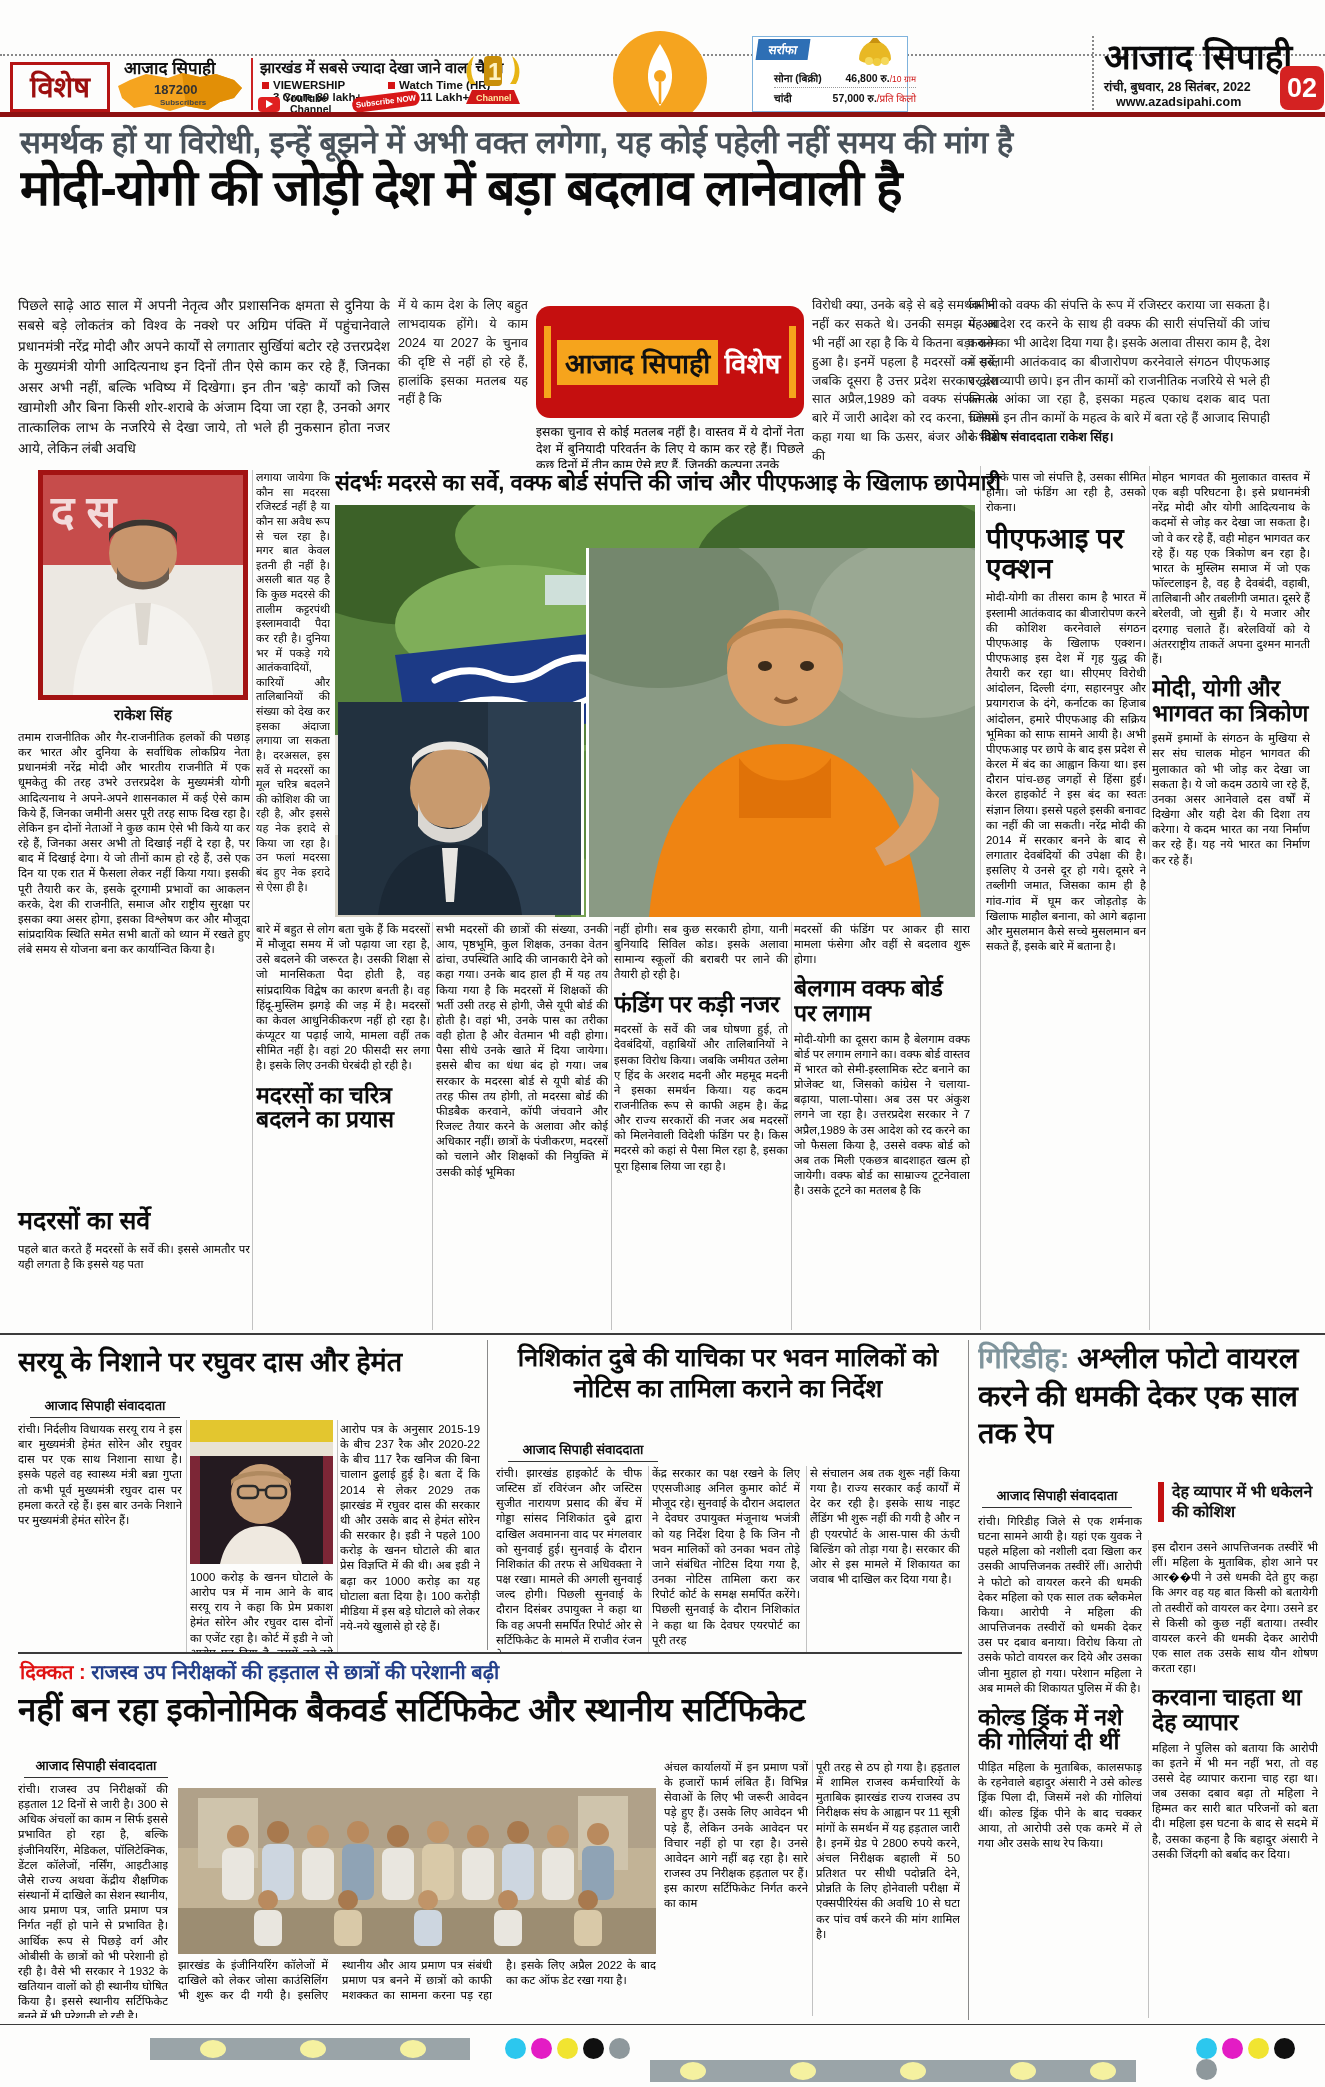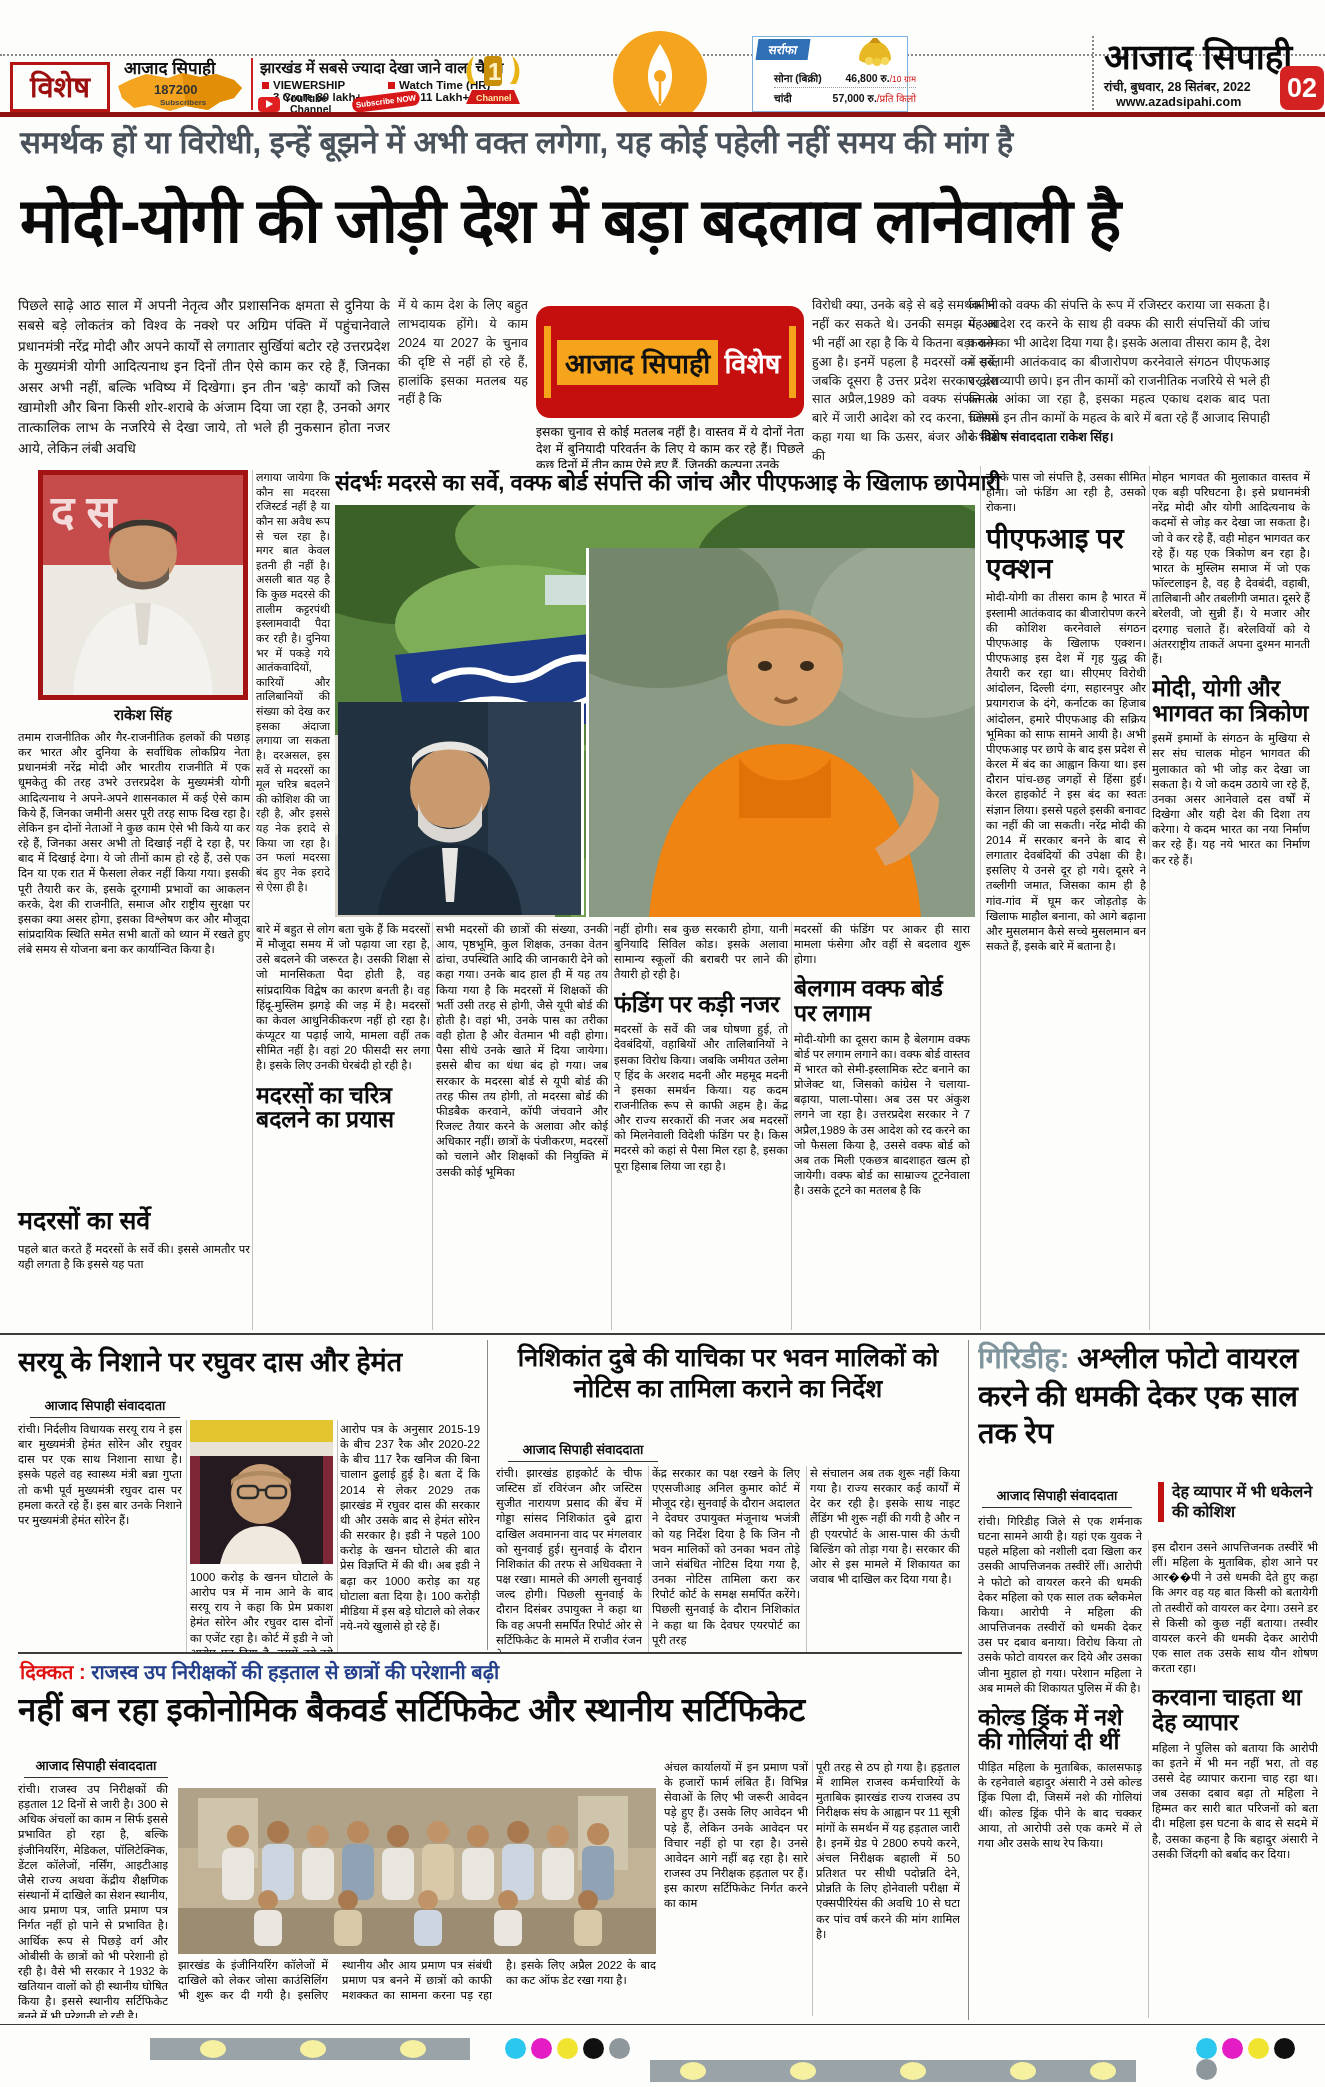--- a/index.html
+++ b/index.html
@@ -121,21 +121,21 @@
 <div class="abs" style="left:1104px;top:78px;font-weight:bold;font-size:12.5px;">रांची, बुधवार, 28 सितंबर, 2022</div>
 <div class="abs" style="left:1116px;top:95px;font-weight:bold;font-size:12.5px;">www.azadsipahi.com</div>
 <div class="abs" style="left:1280px;top:66px;width:44px;height:44px;background:#d42222;border-radius:8px;text-align:center;">
   <span style="color:#fff;font-weight:bold;font-size:27px;line-height:44px;">02</span>
 </div>
 
 <div class="abs" style="left:0;top:112px;width:1325px;height:5px;background:#8e1111;"></div>
 
 <div class="abs nowrap" style="left:20px;top:120px;font-weight:bold;font-size:31px;color:#49525a;">समर्थक हों या विरोधी, इन्हें बूझने में अभी वक्त लगेगा, यह कोई पहेली नहीं समय की मांग है</div>
 
-<div class="abs nowrap" style="left:20px;top:176px;width:1295px;font-weight:800;font-size:62px;color:#0a0a0a;letter-spacing:-1px;overflow:hidden;">मोदी-योगी की जोड़ी देश में बड़ा बदलाव लानेवाली है</div>
+<div class="abs nowrap" style="left:20px;top:152px;width:1295px;font-weight:800;font-size:50px;color:#0a0a0a;letter-spacing:-1px;overflow:hidden;">मोदी-योगी की जोड़ी देश में बड़ा बदलाव लानेवाली है</div>
 
 <div class="abs intro" style="left:18px;top:296px;width:372px;height:170px;">पिछले साढ़े आठ साल में अपनी नेतृत्व और प्रशासनिक क्षमता से दुनिया के सबसे बड़े लोकतंत्र को विश्व के नक्शे पर अग्रिम पंक्ति में पहुंचानेवाले प्रधानमंत्री नरेंद्र मोदी और अपने कार्यों से लगातार सुर्खियां बटोर रहे उत्तरप्रदेश के मुख्यमंत्री योगी आदित्यनाथ इन दिनों तीन ऐसे काम कर रहे हैं, जिनका असर अभी नहीं, बल्कि भविष्य में दिखेगा। इन तीन 'बड़े' कार्यों को जिस खामोशी और बिना किसी शोर-शराबे के अंजाम दिया जा रहा है, उनको अगर तात्कालिक लाभ के नजरिये से देखा जाये, तो भले ही नुकसान होता नजर आये, लेकिन लंबी अवधि</div>
 <div class="abs intro" style="left:398px;top:296px;width:130px;height:170px;font-size:12.6px;">में ये काम देश के लिए बहुत लाभदायक होंगे। ये काम 2024 या 2027 के चुनाव की दृष्टि से नहीं हो रहे हैं, हालांकि इसका मतलब यह नहीं है कि</div>
 
 <div class="abs" style="left:536px;top:306px;width:268px;height:112px;background:#c50f0f;border-radius:14px;display:flex;align-items:center;padding:0 8px;box-sizing:border-box;gap:6px;">
   <span style="width:7px;height:72px;background:#f6a41c;"></span>
   <span style="flex:0 0 auto;background:#f6a41c;padding:4px 8px;">
     <span style="font-weight:800;font-size:27px;color:#111;">आजाद सिपाही</span>
   </span>
   <span style="font-weight:800;font-size:27px;color:#fff;">विशेष</span>

